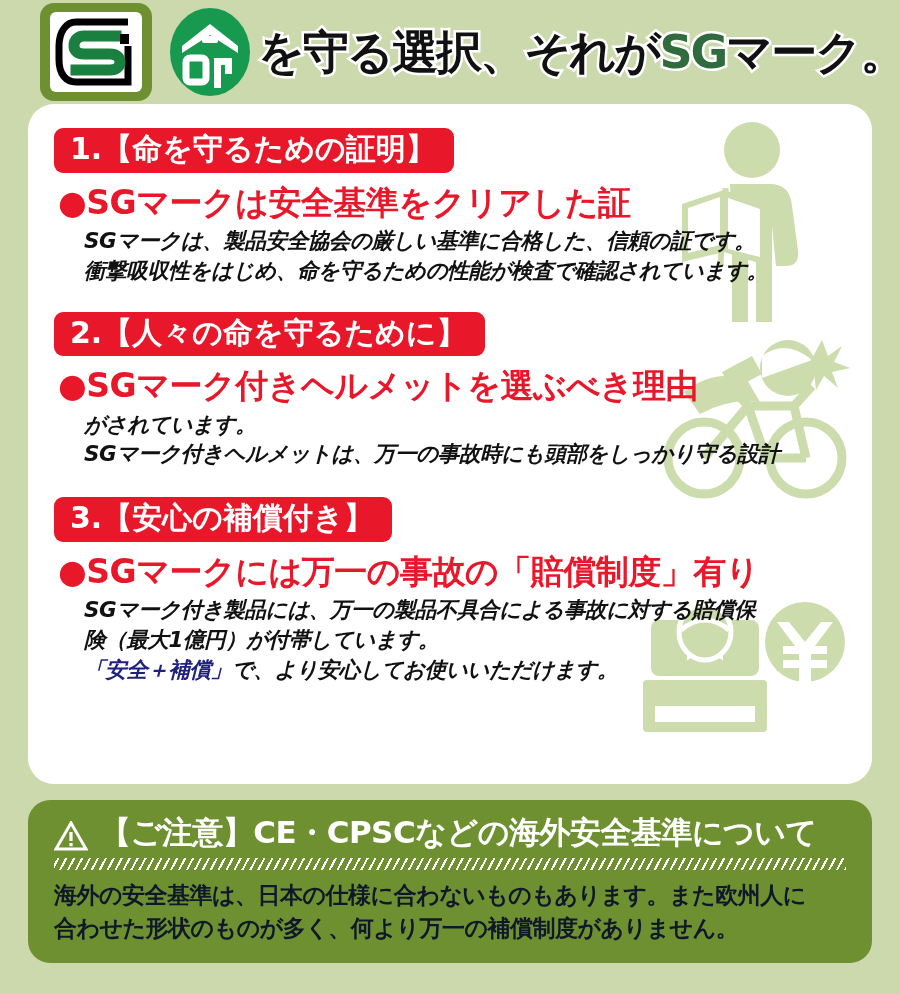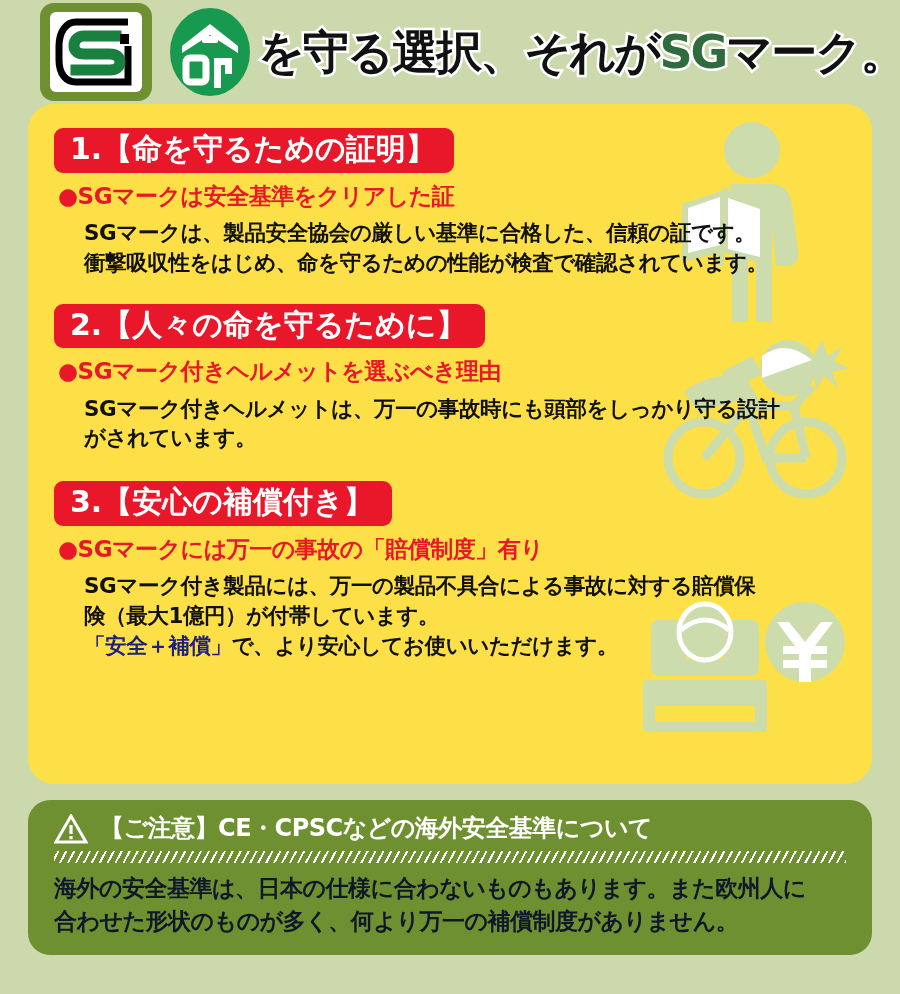--- a/index.html
+++ b/index.html
@@ -62,21 +62,21 @@
     -webkit-text-stroke: 5px #ffffff;
     paint-order: stroke fill;
     line-height: 1;
   }
   .headline .sg-green { color: #2f6b3d; }
 
   
   .card {
     position: relative;
     margin: 0 28px;
-    background: #fde047;
+    background: #ffffff;
     border-radius: 26px;
     padding: 20px 0 22px 0;
     box-sizing: border-box;
     height: 680px;
     overflow: hidden;
   }
   .section { position: relative; z-index: 2; }
 
   .sec-badge {
     display: inline-block;
@@ -85,33 +85,34 @@
     font-size: 30px;
     font-weight: 900;
     letter-spacing: 0px;
     padding: 4px 18px 7px 16px;
     border-radius: 9px;
     margin-left: 26px;
     line-height: 1.12;
   }
   .sec-bullet {
     color: #e8182a;
-    font-size: 23px;
+    font-size: 33px;
     font-weight: 900;
     margin: 10px 0 4px 30px;
     letter-spacing: -0.5px;
     line-height: 1.2;
   }
   .sec-body {
     color: #111111;
     font-size: 21.5px;
     font-weight: 700;
-    margin: 8px 0 0 56px;
+    margin: 0 0 0 56px;
     line-height: 1.38;
     letter-spacing: -0.4px;
+    font-style: italic;
   }
   .sec-body .blue { color: #1f2080; font-weight: 800; }
 
   .s1 { margin-top: 4px; }
   .s2 { margin-top: 26px; }
   .s3 { margin-top: 28px; }
 
   
   .wm {
     position: absolute;
@@ -125,24 +126,24 @@
   
   .notice {
     margin: 16px 28px 0 28px;
     background: #6f9030;
     border-radius: 22px;
     padding: 14px 26px 18px 26px;
     box-sizing: border-box;
   }
   .notice-head {
     display: flex;
-    align-items: flex-start;
+    align-items: flex-end;
     gap: 12px;
     color: #ffffff;
-    font-size: 24px;
+    font-size: 31px;
     font-weight: 900;
     letter-spacing: -0.5px;
     line-height: 1.2;
   }
   .notice-rule {
     height: 12px;
     margin: 7px 0 9px 0;
     background-image: repeating-linear-gradient(
       -62deg,
       #ffffff 0px, #ffffff 2px,
@@ -249,22 +250,22 @@
     <div class="sec-body">
       <div>SGマークは、製品安全協会の厳しい基準に合格した、信頼の証です。</div>
       <div>衝撃吸収性をはじめ、命を守るための性能が検査で確認されています。</div>
     </div>
   </div>
 
   <div class="section s2">
     <div class="sec-badge">2.【人々の命を守るために】</div>
     <div class="sec-bullet">●SGマーク付きヘルメットを選ぶべき理由</div>
     <div class="sec-body">
+      <div>がされています。</div>
       <div>SGマーク付きヘルメットは、万一の事故時にも頭部をしっかり守る設計</div>
-      <div>がされています。</div>
     </div>
   </div>
 
   <div class="section s3">
     <div class="sec-badge">3.【安心の補償付き】</div>
     <div class="sec-bullet">●SGマークには万一の事故の「賠償制度」有り</div>
     <div class="sec-body">
       <div>SGマーク付き製品には、万一の製品不具合による事故に対する賠償保</div>
       <div>険（最大1億円）が付帯しています。</div>
       <div><span class="blue">「安全＋補償」</span><span>で、より安心してお使いいただけます。</span></div>

